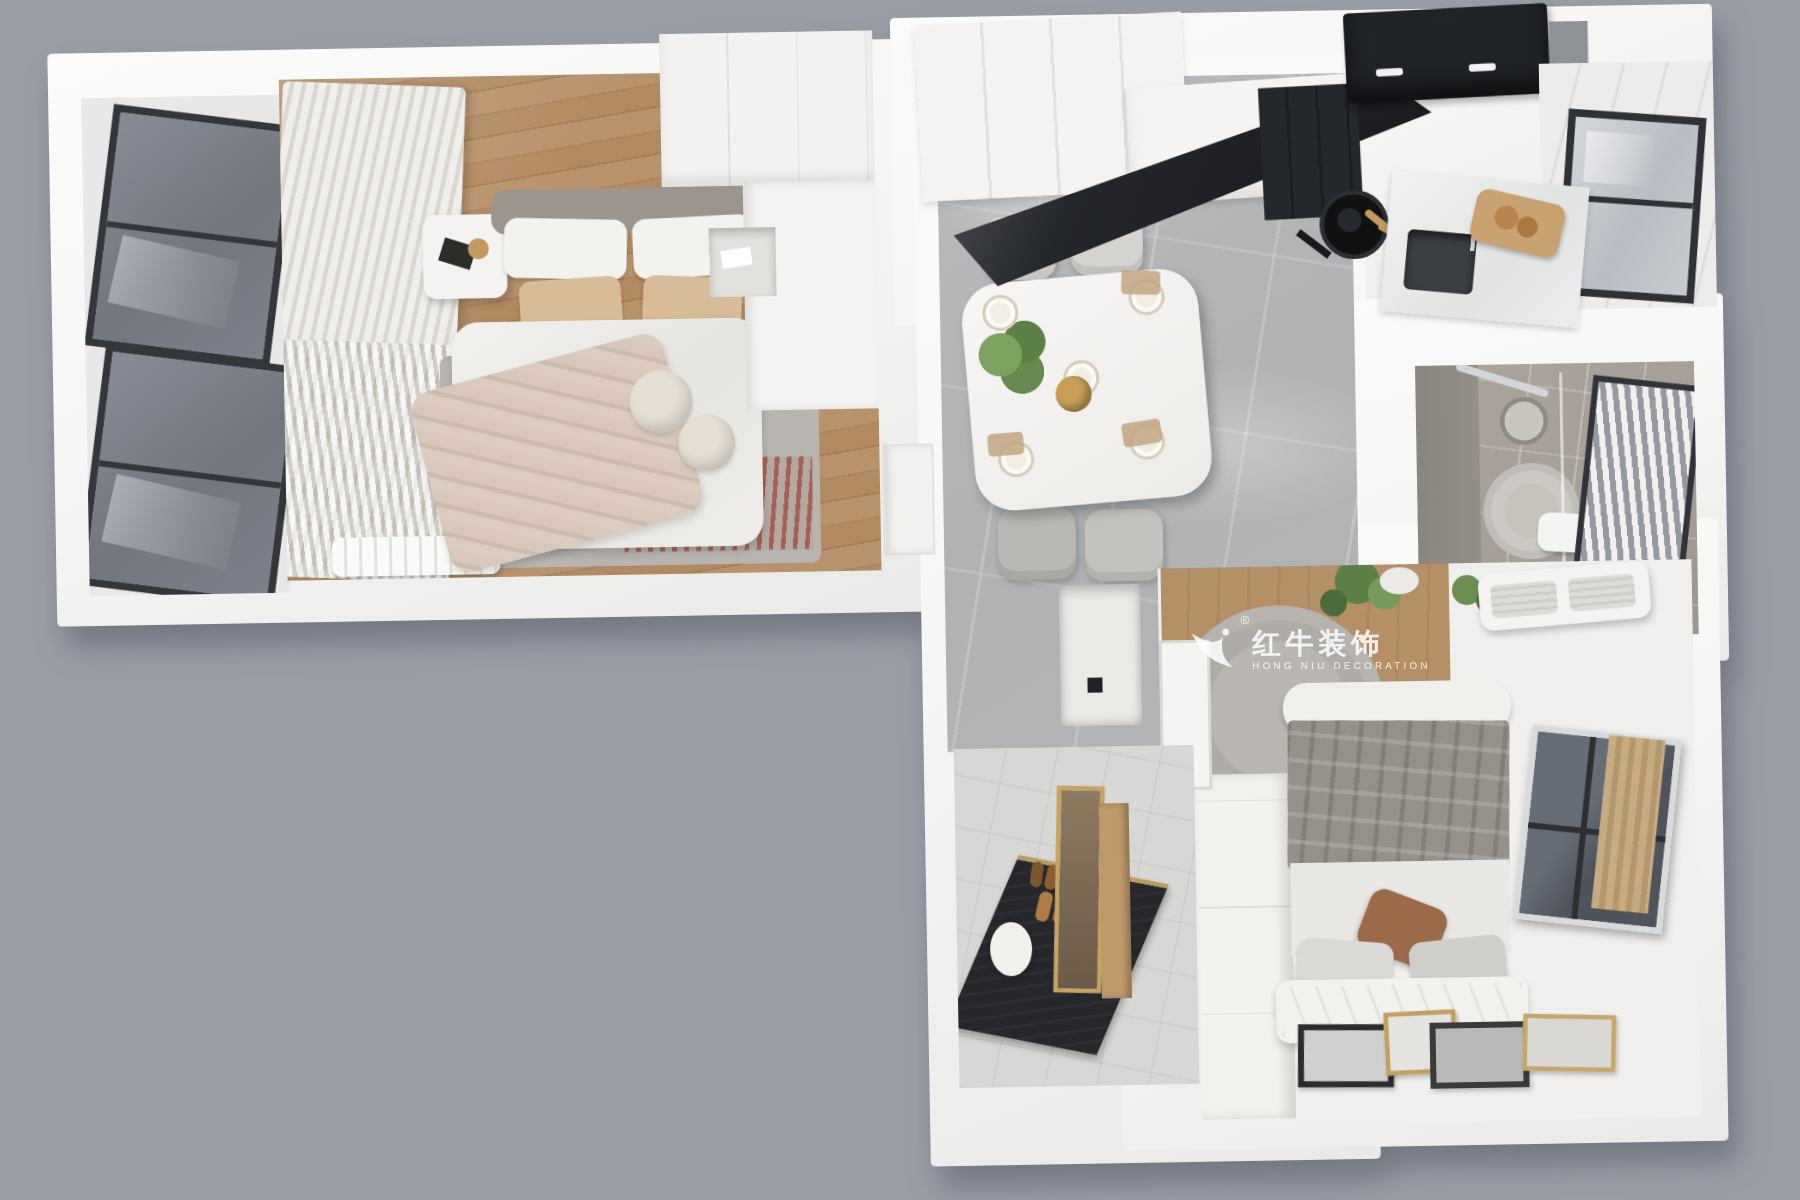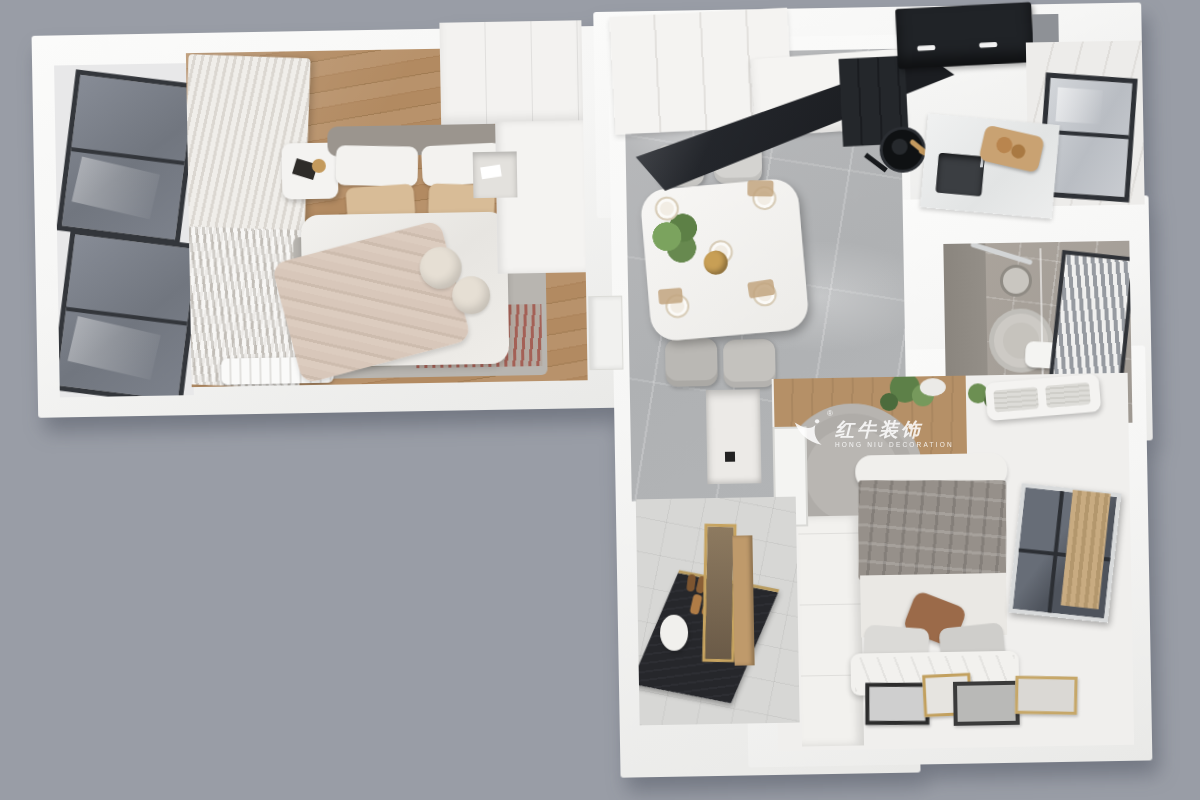--- a/index.html
+++ b/index.html
@@ -227,21 +227,21 @@
   #en-mirror{left:66px;top:26px;width:26px;height:132px;transform:rotate(2deg);
     border:3px solid #c6a360;background:linear-gradient(#8d7a60,#6a5a47);}
   #en-panel{left:96px;top:38px;width:20px;height:130px;background:#bf9a6b;box-shadow:inset -3px 0 4px rgba(0,0,0,.25);}
   
   #wm{position:absolute;left:791px;top:408px;width:170px;height:50px;display:flex;align-items:center;
       gap:6px;color:#ffffff;opacity:.85;z-index:50;}
   #wm .logo{width:36px;height:36px;flex:0 0 auto;position:relative;}
   #wm .reg{font-size:8px;line-height:8px;align-self:flex-start;margin:2px -4px 0 -6px;}
   #wm .txt{display:flex;flex-direction:column;}
   #wm .cn{font-size:19px;font-weight:bold;letter-spacing:3px;line-height:20px;
-      font-family:"DejaVu Sans","Liberation Sans",sans-serif;font-style:italic;}
+      font-family:"DejaVu Sans","Liberation Sans",sans-serif;}
   #wm .en{font-size:6.5px;letter-spacing:2.2px;margin-top:2px;}
 </style>
 </head>
 <body>
 
 <div class="stage">
   <div class="plan">
 
     <div class="wing" id="wg-left"></div>
     <div class="wing" id="wg-top"></div>

